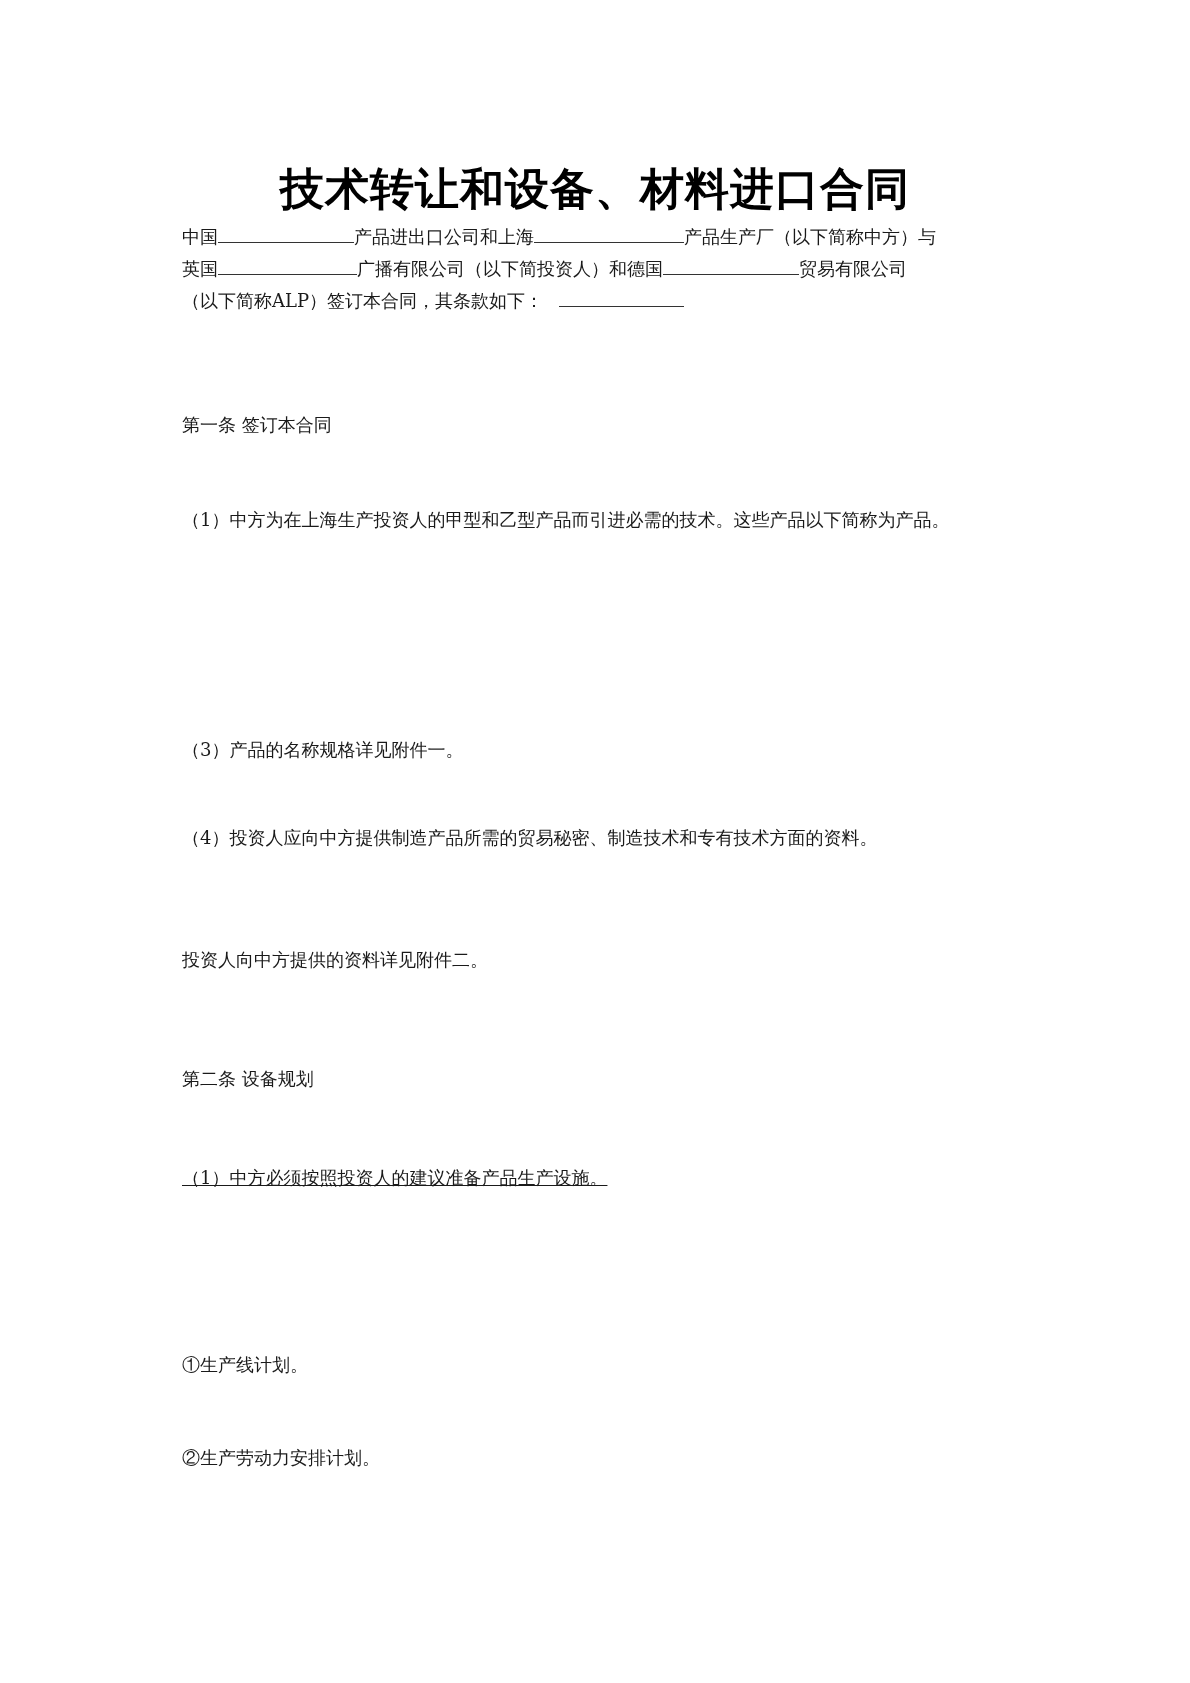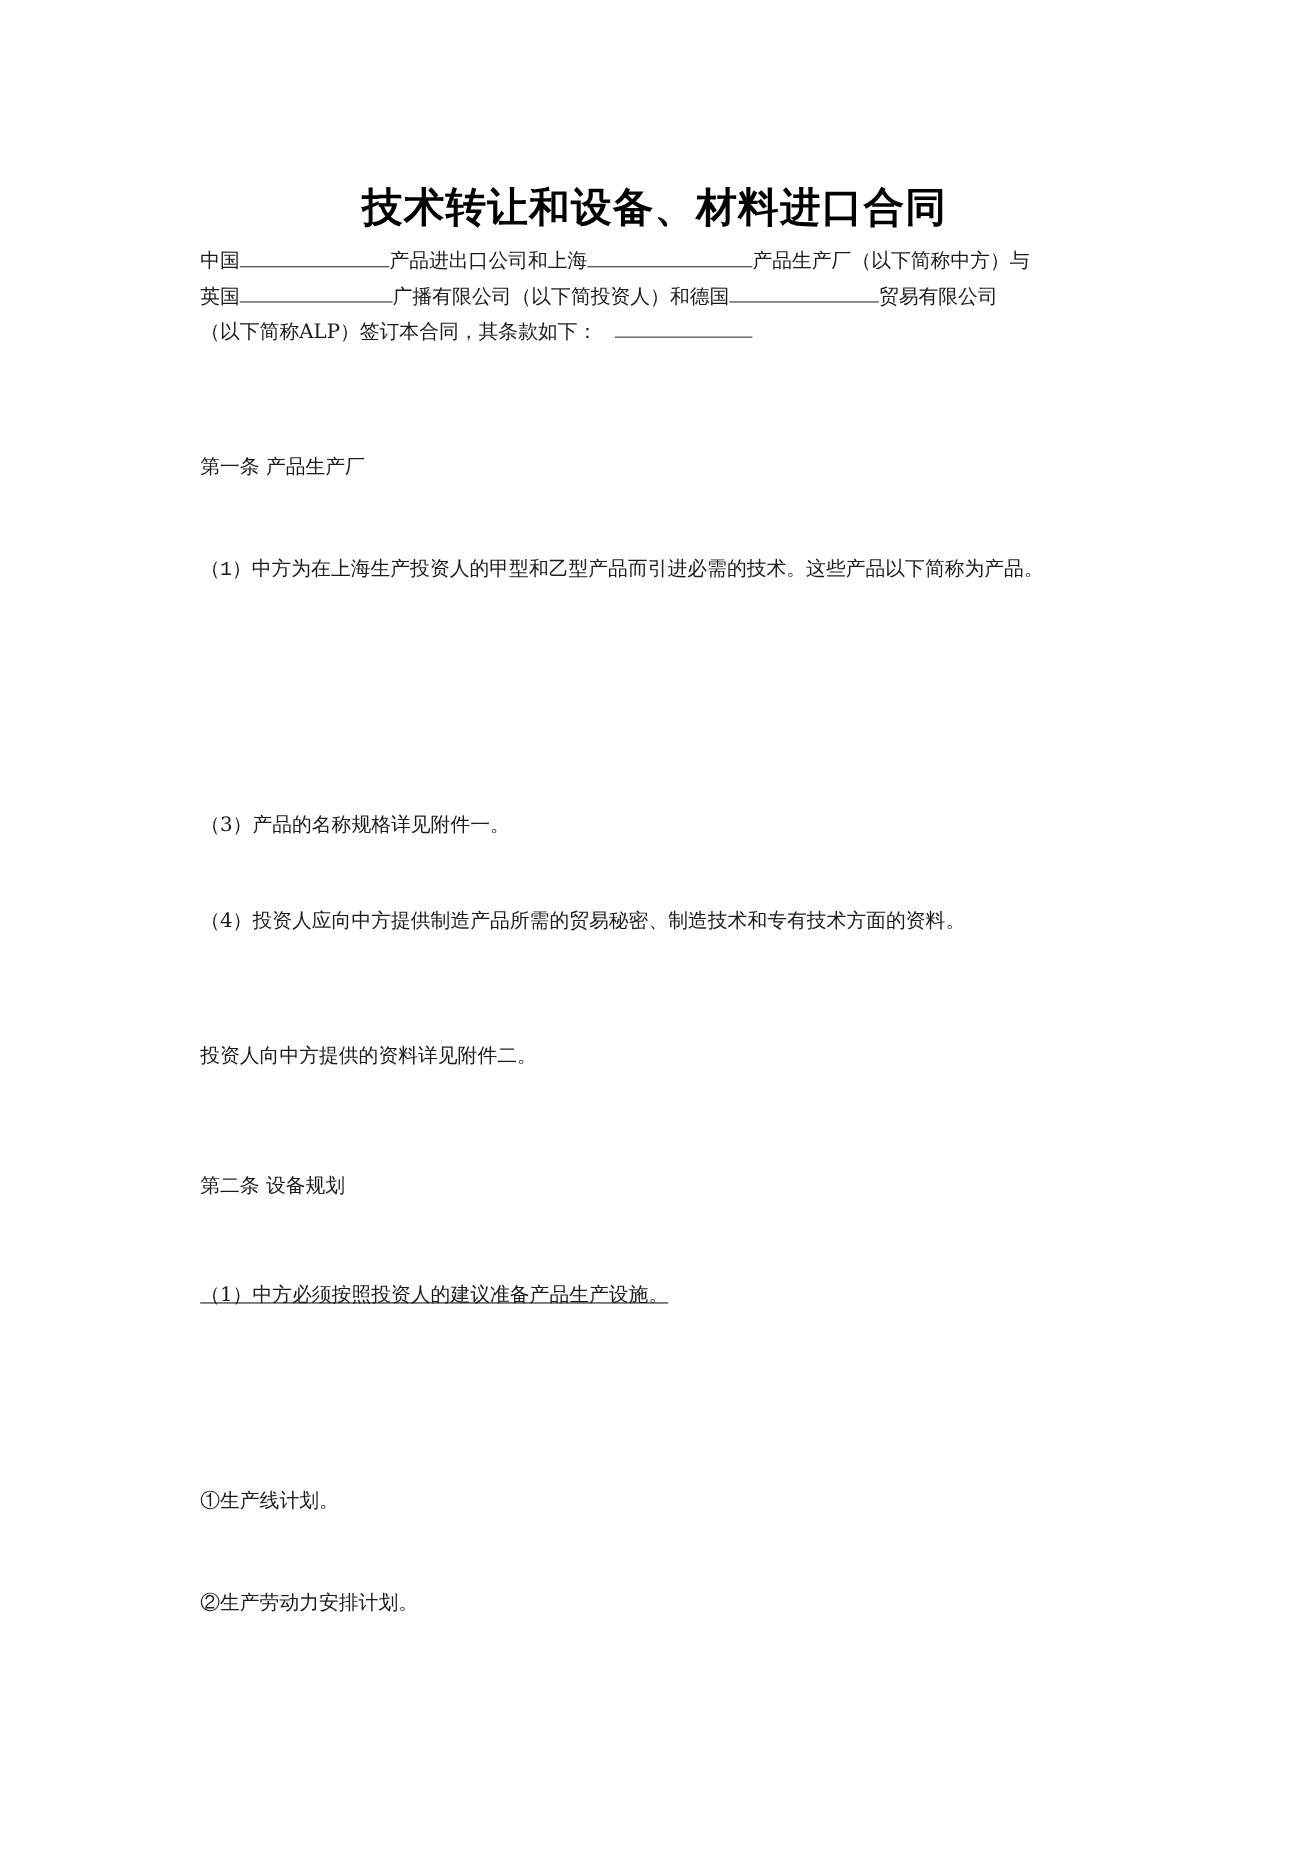--- a/index.html
+++ b/index.html
@@ -1,21 +1,21 @@
 <!DOCTYPE html>
 <html><head>
 <meta charset="utf-8">
 <style>
   html, body { margin: 0; padding: 0; background: #ffffff; }
   body { width: 1190px; height: 1683px; position: relative; overflow: hidden;
          font-family: "DejaVu Serif", "Liberation Serif", serif; color: #111111; }
   .page { position: absolute; left: 0; top: 0; width: 1190px; height: 1683px; background: #fff; }
   .title { position: absolute; left: 0; width: 1190px; top: 166px; text-align: center;
            font-family: "DejaVu Sans", "Liberation Sans", sans-serif; font-weight: bold;
-           font-size: 37px; letter-spacing: 1px; color: #000; line-height: 46px; }
+           font-size: 44px; letter-spacing: 1px; color: #000; line-height: 46px; }
   .line { position: absolute; left: 182px; font-size: 18px; line-height: 26px; white-space: nowrap; color: #1a1a1a; }
   .blank { display: inline-block; border-bottom: 1px solid #333; height: 18px; vertical-align: baseline; }
   .para { position: absolute; left: 182px; width: 836px; font-size: 18px; line-height: 31px; color: #1a1a1a; }
   .heading { position: absolute; left: 182px; font-size: 18px; line-height: 26px; color: #1a1a1a; }
 </style>
 </head>
 <body>
 
 <div class="page">
 
@@ -26,23 +26,23 @@
   </div>
 
   <div class="line" style="top:256px;">
     <span>英国</span><span class="blank" style="width:139px;"></span><span>广播有限公司（以下简投资人）和德国</span><span class="blank" style="width:136px;"></span><span>贸易有限公司</span>
   </div>
 
   <div class="line" style="top:288px;text-align:center;">
     <span>（以下简称ALP）签订本合同，其条款如下：</span><span style="display:inline-block;width:16px;"></span><span class="blank" style="width:125px;"></span>
   </div>
 
-  <div class="heading" style="top:412px;">第一条  产品生产厂</div>
+  <div class="heading" style="top:412px;">第一条  签订本合同</div>
 
-  <div class="para" style="top:504px;font-family:Liberation Mono, monospace;">（1）中方为在上海生产投资人的甲型和乙型产品而引进必需的技术。这些产品以下简称为产品。</div>
+  <div class="para" style="top:504px;">（1）中方为在上海生产投资人的甲型和乙型产品而引进必需的技术。这些产品以下简称为产品。</div>
   <div class="para" style="top:734px;">（3）产品的名称规格详见附件一。</div>
   <div class="para" style="top:822px;">（4）投资人应向中方提供制造产品所需的贸易秘密、制造技术和专有技术方面的资料。</div>
   <div class="para" style="top:944px;">投资人向中方提供的资料详见附件二。</div>
 
   <div class="heading" style="top:1066px;">第二条  设备规划</div>
 
   <div class="para" style="top:1162px;text-decoration:underline;">（1）中方必须按照投资人的建议准备产品生产设施。</div>
   <div class="para" style="top:1349px;">①生产线计划。</div>
   <div class="para" style="top:1442px;">②生产劳动力安排计划。</div>
 

